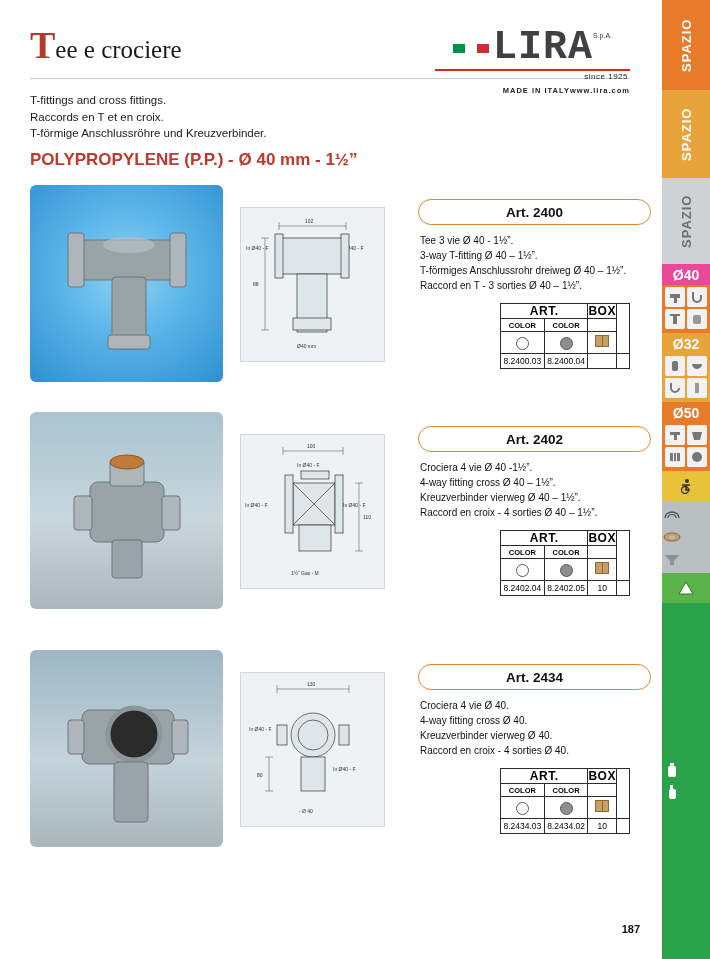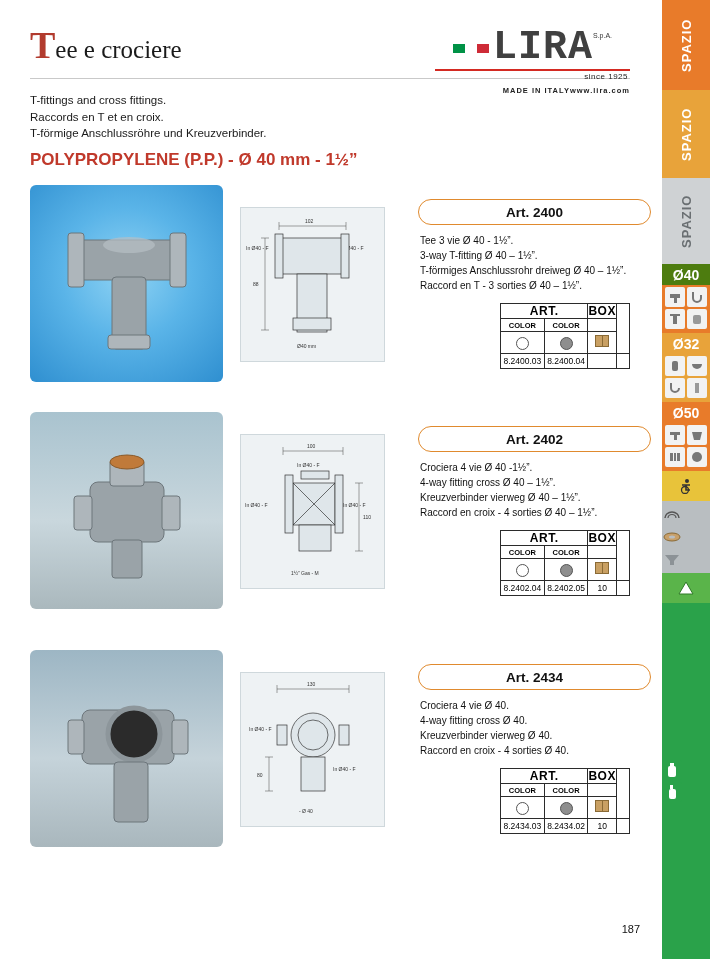--- a/index.html
+++ b/index.html
@@ -110,21 +110,21 @@
   .circle {
     width:13px; height:13px; border-radius:50%; border:1px solid #555;
     display:inline-block; vertical-align:middle;
   }
   .c-white { background:#ffffff; }
   .c-grey { background:#8e8e8e; }
   .boxicon { width:14px; height:12px; display:inline-block; background:#c9a063; border:1px solid #8a6a35; position:relative; }
   .boxicon:after { content:""; position:absolute; left:50%; top:0; width:1px; height:100%; background:#8a6a35; }
 
   .pagenum {
-    position:absolute; right:22px; bottom:24px; font-size:11px; color:#111; font-weight:normal;
+    position:absolute; right:22px; bottom:24px; font-size:11px; color:#111; font-weight:bold;
   }
 
   .dim { font-size:5px; fill:#333; font-family:"Liberation Sans", sans-serif; }
   .dimline { stroke:#444; stroke-width:.5; }
   .part { fill:#dfe6ea; stroke:#333; stroke-width:.7; }
   .partl { fill:none; stroke:#333; stroke-width:.7; }
 </style>
 </head>
 <body>
 
@@ -380,21 +380,21 @@
   <div class="pagenum">187</div>
 </div>
 
 <div class="sidebar">
 
   <div class="side-tab" style="background:#e87b2a;height:90px;">SPAZIO</div>
   <div class="side-tab" style="background:#e8a33a;height:88px;">SPAZIO</div>
   <div class="side-tab" style="background:#cfd2d4;color:#6a6f72;height:86px;">SPAZIO</div>
 
   <div class="side-block">
-    <div class="side-label" style="background:#4d7c0f;">Ø40</div>
+    <div class="side-label" style="background:#ec4899;">Ø40</div>
     <div class="side-icons" style="background:#e87b2a;">
       <span class="ic" style="background:#f2f2f2;">
         <svg width="14" height="14">
             <rect x="2" y="4" width="10" height="4" fill="#777"></rect>
             <rect x="6" y="7" width="3" height="6" fill="#777"></rect>
           </svg>
       </span>
       <span class="ic" style="background:#f2f2f2;">
         <svg width="14" height="14">
             <path d="M3 2 v6 a4 4 0 0 0 8 0 v-3" stroke="#777" stroke-width="2" fill="none"></path>

